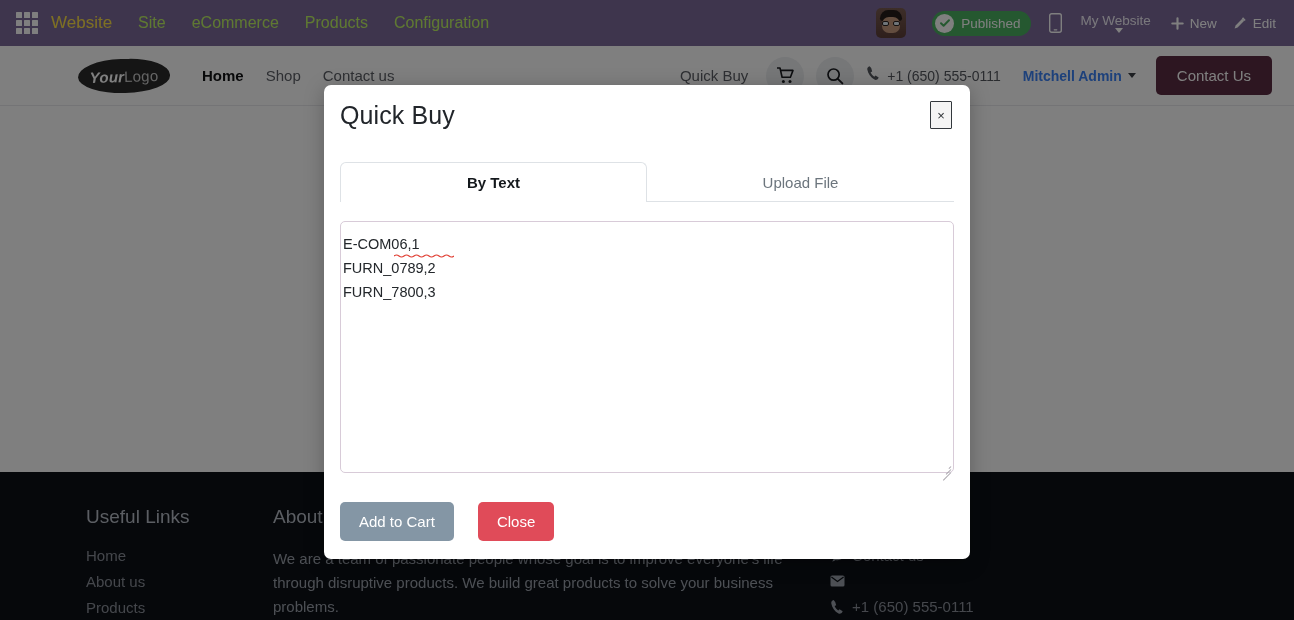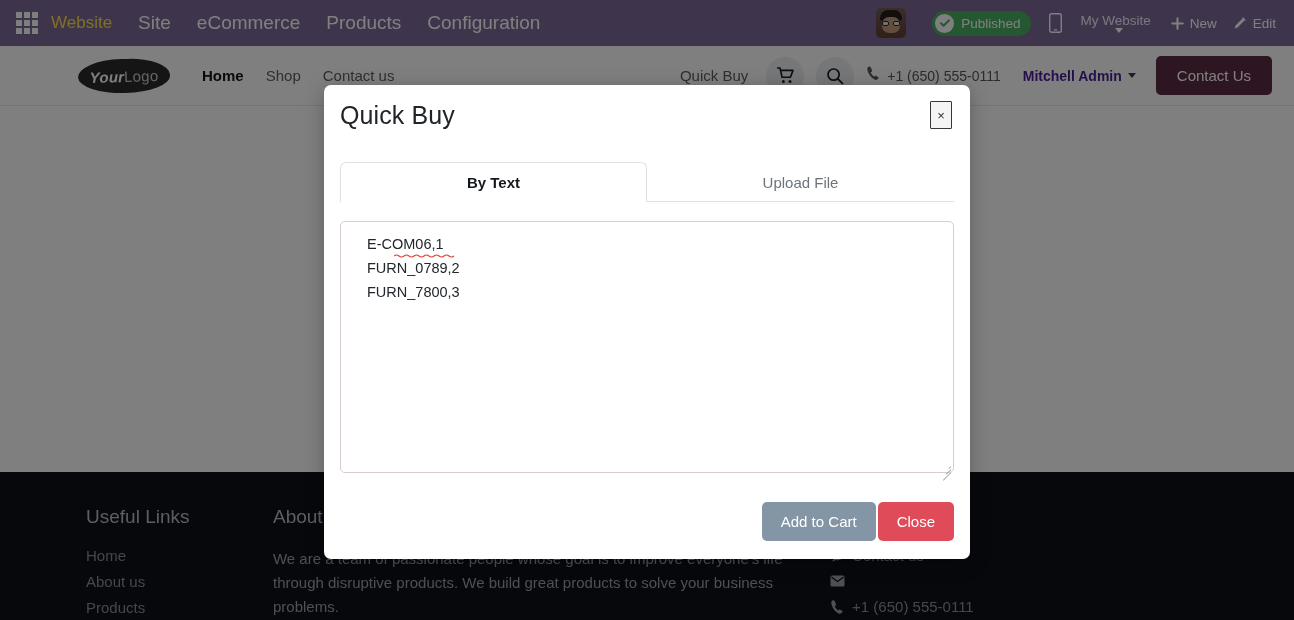--- a/index.html
+++ b/index.html
@@ -22,21 +22,21 @@
   .apps-grid {
     width: 22px; height: 22px; margin-left: 16px; margin-right: 13px;
     display: grid; grid-template-columns: repeat(3, 1fr); grid-template-rows: repeat(3, 1fr);
     gap: 2px; cursor: pointer;
   }
   .apps-grid span { background: #ffffff; display: block; border-radius: 0.5px; }
   .sysbar-brand {
     font-size: 17px; color: #fde047; margin-right: 26px; cursor: pointer; white-space: nowrap;
   }
   .sysbar-menu {
-    font-size: 19px; color: #ffffff; margin-right: 26px; cursor: pointer; white-space: nowrap;
+    font-size: 16px; color: #bef264; margin-right: 26px; cursor: pointer; white-space: nowrap;
   }
   .sysbar-right {
     margin-left: auto; display: flex; align-items: center; height: 46px; padding-right: 12px;
   }
   .avatar {
     width: 30px; height: 30px; border-radius: 5px; margin-right: 26px;
     background: linear-gradient(#7a5c52, #5d3f38);
     position: relative; overflow: hidden; cursor: pointer; flex: none;
   }
   .avatar .hair { position:absolute; left:4px; top:2px; width:22px; height:11px; background:#241c1a; border-radius:9px 9px 3px 3px; }
@@ -77,21 +77,21 @@
   .nav-link { font-size: 15px; color: #5c5f66; margin-right: 22px; cursor: pointer; white-space: nowrap; }
   .nav-link.active { color: #111214; font-weight: bold; }
   .hdr-right { margin-left: auto; display: flex; align-items: center; }
   .hdr-right .nav-link { margin-right: 18px; }
   .circ-btn {
     width: 38px; height: 38px; border-radius: 50%; background: #eceef1;
     display: flex; align-items: center; justify-content: center; margin-right: 12px; cursor: pointer; flex:none;
   }
   .phone-wrap { display: flex; align-items: center; margin-right: 22px; cursor: pointer; }
   .phone-num { font-size: 14px; color: #55585f; margin-left: 8px; white-space: nowrap; }
-  .user-menu { font-size: 14px; color: #4c1d95; font-weight: bold; margin-right: 20px; cursor: pointer; display:flex; align-items:center; white-space:nowrap;text-align:center; }
+  .user-menu { font-size: 14px; color: #3b82f6; font-weight: bold; margin-right: 20px; cursor: pointer; display:flex; align-items:center; white-space:nowrap;text-align:center; }
   .user-menu .caret { border-top-color: #3b3e45; }
   .contact-btn {
     background: #5a2c42; color: #ffffff; font-size: 15px; border-radius: 5px;
     padding: 11px 21px; cursor: pointer; white-space: nowrap;
   }
   .site-body { height: 366px; background: #ffffff; }
 
   
   .footer {
     position: absolute; left: 0; bottom: 0; width: 1294px; height: 148px;
@@ -133,37 +133,37 @@
     border: 1px solid transparent; border-bottom: none; border-radius: 6px 6px 0 0;
     position: relative; top: 1px; white-space: nowrap;
   }
   .tab.active {
     color: #14181c; font-weight: bold; background: #ffffff;
     border-color: #dee2e6 #dee2e6 #ffffff;
   }
   .ta-wrap { margin: 19px 16px 0 16px; position: relative; }
   .ta {
     width: 100%; height: 252px; border: 1px solid #d8cbd8; border-radius: 5px;
-    padding: 10px 26px; font-family: "Liberation Sans", sans-serif; font-size: 14.5px;
+    padding: 10px 2px; font-family: "Liberation Sans", sans-serif; font-size: 14.5px;
     color: #23272b; line-height: 24px; resize: none; outline: none; background: #ffffff;
     overflow: hidden; white-space: pre;
   }
   .squiggle {
     position: absolute; left: 54px; top: 33px; width: 60px; height: 4px; pointer-events: none;
   }
   .resize-grip {
     position: absolute; right: 3px; bottom: 3px; width: 12px; height: 12px; pointer-events: none;
   }
   .resize-grip i {
     position: absolute; right: 0; background: #aaa6ad; height: 1px; transform-origin: right center;
     transform: rotate(-45deg);
   }
   .modal-foot {
-    margin-top: auto; display: flex; justify-content: flex-end; align-items: center;
-    padding: 0 16px 18px 16px; gap: 2px;
+    margin-top: auto; display: flex; align-items: center;
+    padding: 0 8px 18px 16px; gap: 24px;
   }
   .btn { border: none; border-radius: 5px; font-size: 15px; cursor: pointer; color: #ffffff;
          font-family: "Liberation Sans", sans-serif; padding: 11px 19px; white-space: nowrap; }
   .btn-secondary { background: #8496a5; }
   .btn-danger { background: #e04b59; }
 </style>
 </head>
 <body>
 
 <div id="root">

